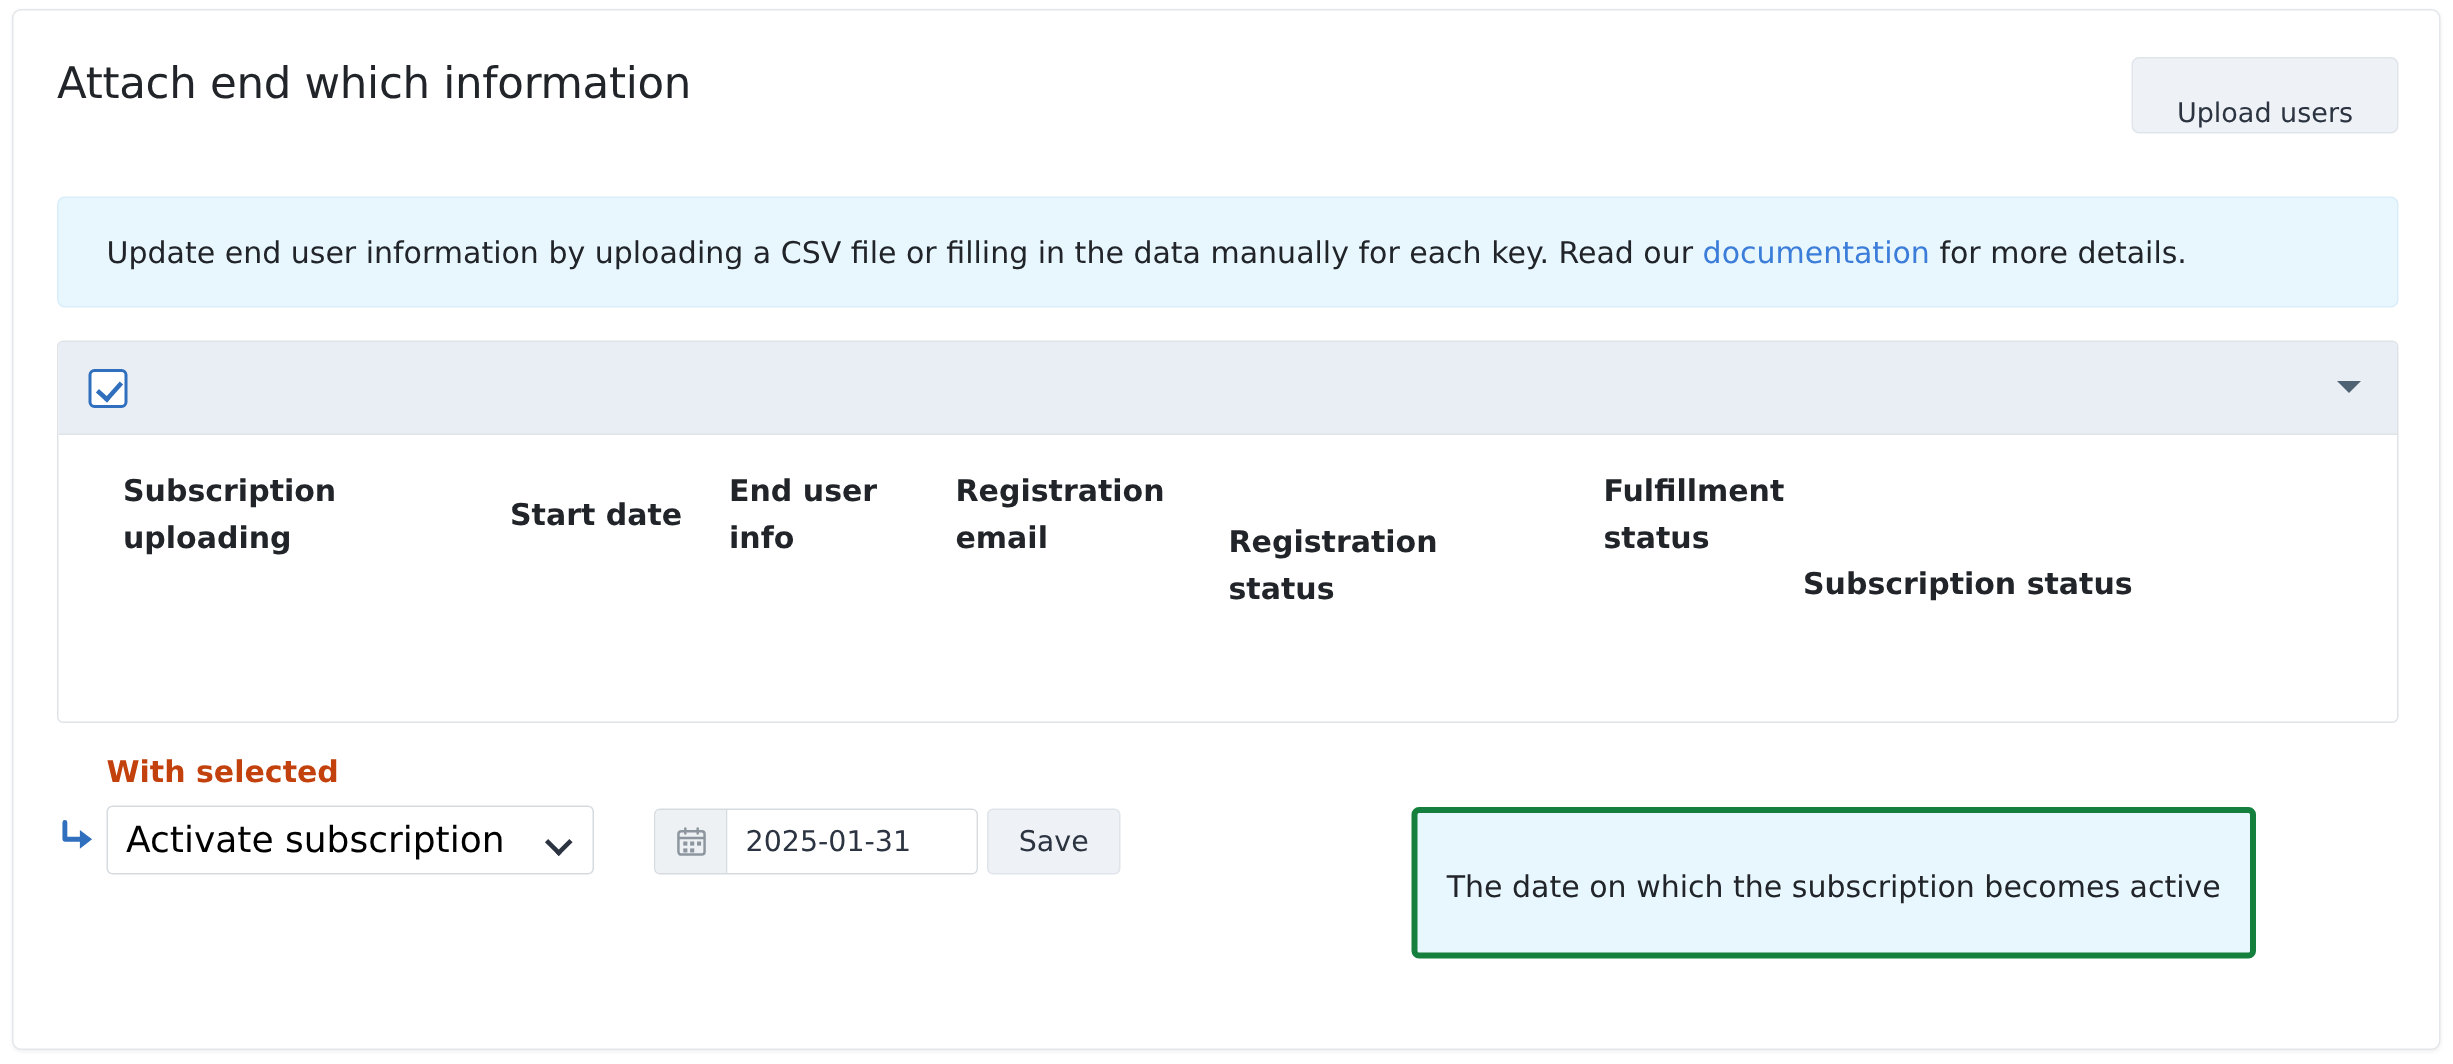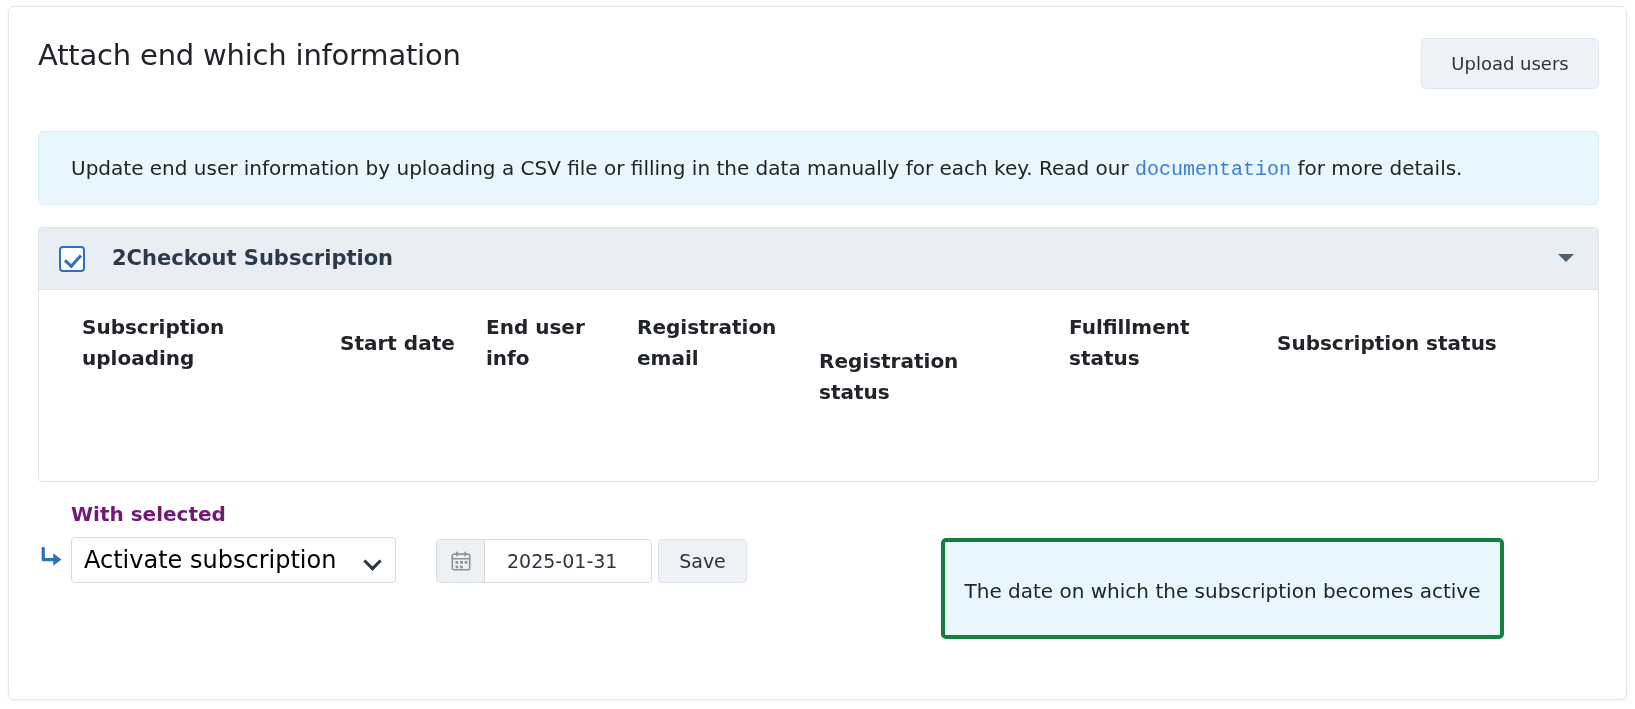--- a/index.html
+++ b/index.html
@@ -43,21 +43,21 @@
     width: 178px; height: 51px;
     background: #eef1f5;
     border: 1px solid #e0e5eb;
     border-radius: 5px;
     color: #2b3440;
     font-size: 18px;
     font-family: "DejaVu Sans", "Liberation Sans", sans-serif;
     line-height: 49px;
     text-align: center;
     cursor: pointer;
-    padding: 0;
+    padding: 12px;
   }
 
   
   .info-alert {
     position: absolute;
     left: 29px; top: 124px;
     width: 1561px; height: 74px;
     background: #e8f6fd;
     border: 1px solid #d9eef9;
     border-radius: 5px;
@@ -67,21 +67,20 @@
     left: 32px; top: 0;
     height: 72px;
     line-height: 72px;
     font-size: 20px;
     color: #212529;
     white-space: nowrap;
   }
   .info-alert-text a {
     color: #3b7dd8;
     text-decoration: none;
-    font-family: Liberation Mono, monospace;
   }
 
   
   .group-panel {
     position: absolute;
     left: 29px; top: 220px;
     width: 1561px; height: 255px;
     border: 1px solid #dfe3e8;
     border-radius: 4px;
     background: #ffffff;
@@ -168,37 +167,37 @@
   }
   .td.link, .th.link { color: #3b7dd8; cursor: pointer; }
 
   
   .c-ref   { left: 43px;  width: 260px; }
   .c-date  { left: 301px; width: 125px; }
   .c-eui   { left: 447px; width: 125px; }
   .c-remail{ left: 598px; width: 180px; }
   .c-rstat { left: 780px; width: 180px; margin-top: 34px; }
   .c-fstat { left: 1030px; width: 175px; }
-  .c-sstat { left: 1238px; width: 250px; }
+  .c-sstat { left: 1163px; width: 250px; margin-top: 46px; }
 
   .thead-row .th { top: 22px; }
   .thead-row .th.single { top: 38px; }
 
   .row-cb { position: absolute; left: 62px; top: 28px; }
   .tbody-row .td { top: 18px; }
   .tbody-row .td.one-line { top: 27px; }
   .tbody-row .td.c-ref { left: 99px; }
 
   
   .with-selected-label {
     position: absolute;
     left: 62px; top: 495px;
     font-size: 20px;
     font-weight: bold;
-    color: #701a75;
+    color: #c2410c;
     white-space: nowrap;
   }
   .return-arrow {
     position: absolute;
     left: 28px; top: 535px;
     width: 30px; height: 30px;
     color: #2f6fbd;
   }
   .action-select {
     position: absolute;
@@ -242,21 +241,21 @@
     border-right: 1px solid #d6dbe0;
     display: flex;
     align-items: center;
     justify-content: center;
     cursor: pointer;
   }
   .date-input {
     width: 166px;
     border: 0;
     outline: 0;
-    padding: 0 22px;
+    padding: 0 12px;
     font-size: 19px;
     color: #2b3440;
     font-family: "DejaVu Sans", "Liberation Sans", sans-serif;
     background: #ffffff;
   }
   .save-btn {
     position: absolute;
     left: 649px; top: 532px;
     width: 89px; height: 44px;
     background: #eef1f5;
@@ -297,21 +296,20 @@
   </div>
 
   <div class="info-alert">
     <div class="info-alert-text"><span>Update end user information by uploading a CSV file or filling in the data manually for each key. Read our </span><a href="#">documentation</a><span> for more details.</span></div>
   </div>
 
   <div class="group-panel">
 
     <div class="group-head">
       <span class="group-head-checkbox"><span class="cbx"></span></span>
-      <div class="group-head-title">2Checkout Subscription</div>
       <div class="group-head-chevron"></div>
     </div>
 
     <div class="data-table">
 
       <div class="thead-row">
         <div class="th c-ref">Subscription uploading</div>
         <div class="th c-date single">Start date</div>
         <div class="th c-eui">End user info</div>
         <div class="th c-remail">Registration email</div>

